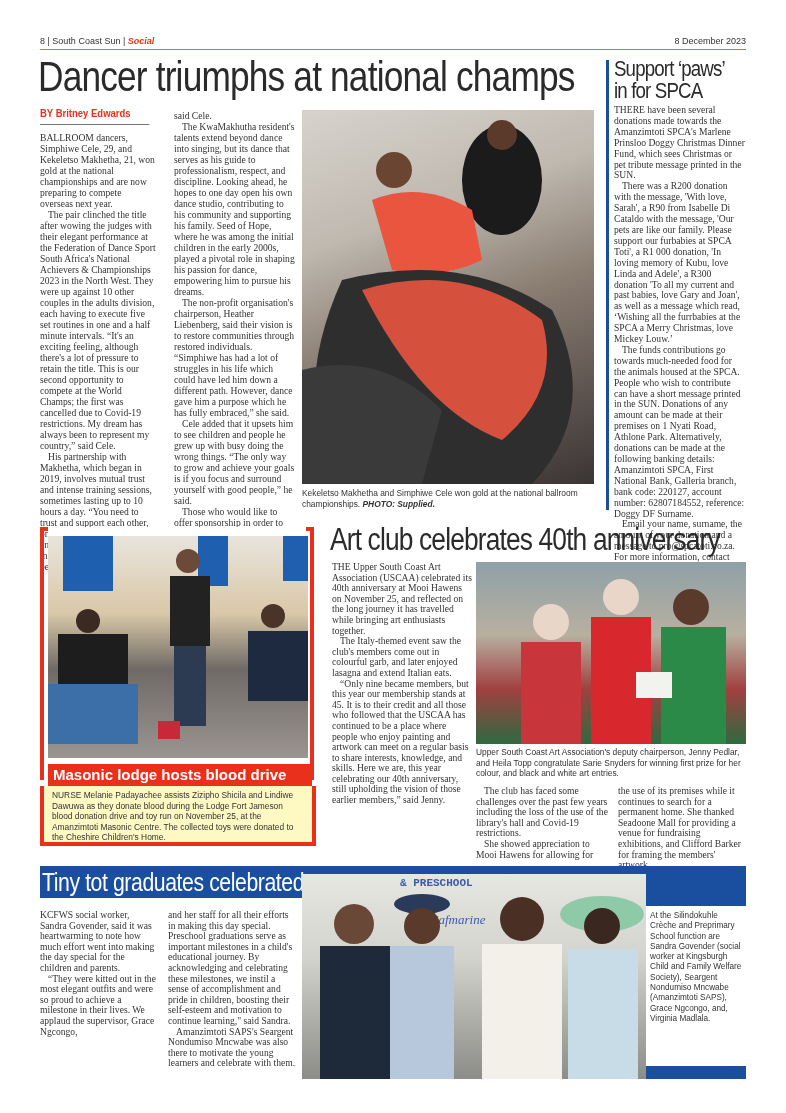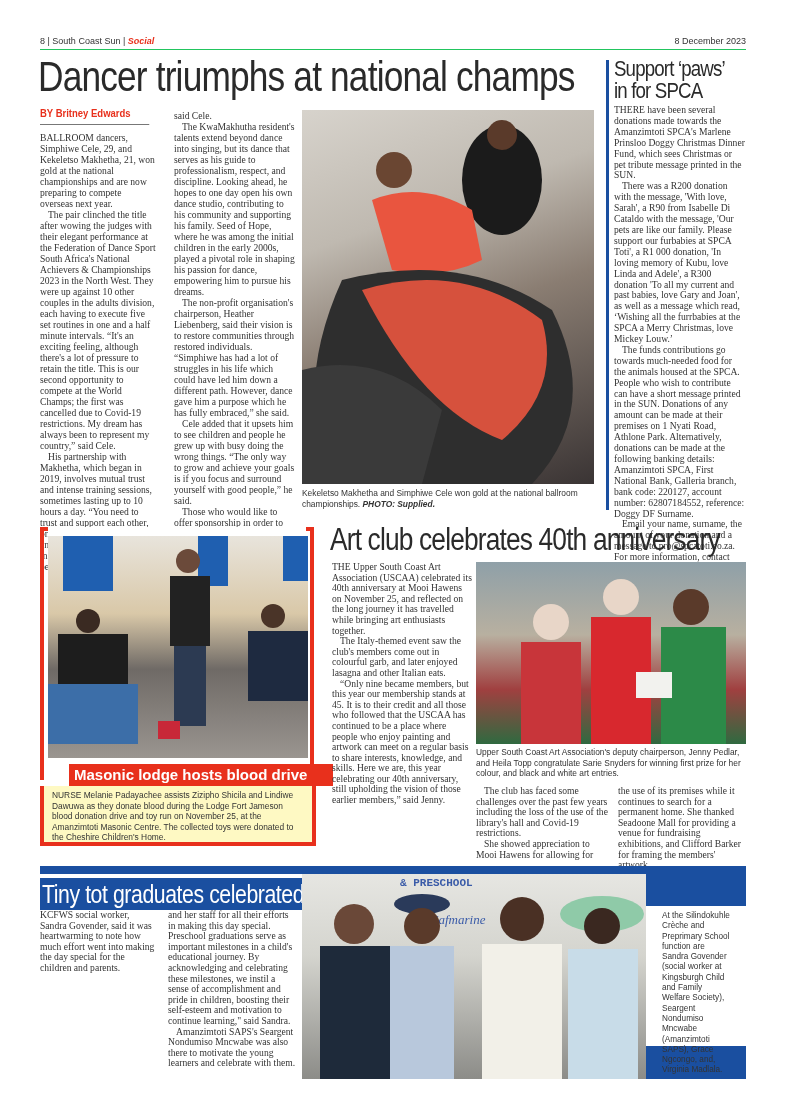--- a/index.html
+++ b/index.html
@@ -14,28 +14,28 @@
   .col { font-size: 9.6px; line-height: 11px; color: #333; text-align: left; }
   .col p { text-indent: 8px; }
   .col p:first-child { text-indent: 0; }
   .photo { background: #888; overflow: hidden; }
   .caption { font-family: "Liberation Sans", sans-serif; font-size: 8.4px; line-height: 10.5px; color: #333; }
   .caption i { font-weight: bold; }
   .spca-bar { left: 606px; top: 60px; width: 3px; height: 450px; background: #1a4fa0; }
   .h-spca { left: 614px; top: 58px; font-size: 22px; line-height: 22px; transform: scaleX(0.85); }
   .red-frame { left: 40px; top: 527px; width: 274px; height: 253px; border: 4px solid #e8301c; border-bottom: none; }
   .red-frame-inner { position: absolute; left: 4px; top: -4px; right: 4px; height: 256px; background: #fff; }
-  .masonic-title { left: 48px; top: 764px; width: 264px; height: 22px; background: #e8301c; color: #fff; font-family: "Liberation Sans", sans-serif; font-weight: bold; font-size: 15px; line-height: 22px; padding-left: 5px; margin-left: 21px; }
+  .masonic-title { left: 48px; top: 764px; width: 264px; height: 22px; background: #e8301c; color: #fff; font-family: "Liberation Sans", sans-serif; font-weight: bold; font-size: 15px; line-height: 22px; padding-left: 5px; }
   .masonic-box { left: 40px; top: 786px; width: 276px; height: 60px; border: 4px solid #e8301c; border-top: none; background: #fef9c3; padding: 4px 8px; }
   .h-art { left: 330px; top: 522px; font-size: 31px; transform: scaleX(0.85); white-space: nowrap; }
   .tiny-band { left: 40px; top: 866px; width: 706px; height: 8px; background: #1a4fa0; }
-  .h-tiny { left: 40px; top: 866px; width: 262px; height: 32px; background: #1a4fa0; color: #fff; padding-left: 2px; margin-top: 12px; }
+  .h-tiny { left: 40px; top: 866px; width: 262px; height: 32px; background: #1a4fa0; color: #fff; padding-left: 2px; }
   .h-tiny span { display: inline-block; font-size: 25px; line-height: 32px; transform: scaleX(0.85); transform-origin: left; white-space: nowrap; font-family: "Liberation Sans", sans-serif; letter-spacing: -0.5px; }
   .tiny-right { left: 646px; top: 866px; width: 100px; height: 213px; background: #1a4fa0; }
-  .tiny-right-inner { position: absolute; left: 0; top: 40px; width: 100px; height: 140px; background: #fff; padding: 5px 16px; font-family: "Liberation Sans", sans-serif; font-size: 8.2px; line-height: 10.3px; color: #333; }
+  .tiny-right-inner { position: absolute; left: 0; top: 40px; width: 100px; height: 160px; background: #fff; padding: 5px 4px; font-family: "Liberation Sans", sans-serif; font-size: 8.2px; line-height: 10.3px; color: #333; }
 </style>
 </head>
 <body>
 
 <div class="abs folio">
   <span>8</span> |
   <span>South Coast Sun</span> |
   <span class="section">Social</span>
   <span class="date">8 December 2023</span>
 </div>
@@ -105,21 +105,21 @@
   </svg>
 </div>
 <div class="abs masonic-title">Masonic lodge hosts blood drive</div>
 <div class="abs masonic-box caption">
   <span>NURSE Melanie Padayachee assists Zizipho Shicila and Lindiwe Dawuwa as they donate blood during the Lodge Fort Jameson blood donation drive and toy run on November 25, at the Amanzimtoti Masonic Centre. The collected toys were donated to the Cheshire Children's Home.</span>
 </div>
 
 <h2 class="abs headline h-art">Art club celebrates 40th anniversary</h2>
 <div class="abs col" style="left:332px; top:562px; width:140px; line-height:10.6px;">
   <p>THE Upper South Coast Art Association (USCAA) celebrated its 40th anniversary at Mooi Hawens on November 25, and reflected on the long journey it has travelled while bringing art enthusiasts together.</p>
-  <p>The Italy-themed event saw the club's members come out in colourful garb, and later enjoyed lasagna and other Italian eats.</p>
+  <p>The Italy-themed event saw the club's members come out in colourful garb, and later enjoyed lasagna and extend Italian eats.</p>
   <p>“Only nine became members, but this year our membership stands at 45. It is to their credit and all those who followed that the USCAA has continued to be a place where people who enjoy painting and artwork can meet on a regular basis to share interests, knowledge, and skills. Here we are, this year celebrating our 40th anniversary, still upholding the vision of those earlier members,” said Jenny.</p>
 </div>
 <div class="abs photo" style="left:476px; top:562px; width:270px; height:182px; background: linear-gradient(180deg,#8fa0a8 0%, #b8b0a0 40%, #a04040 70%, #2f6a40 100%);">
   <svg width="270" height="182" viewBox="0 0 270 182">
     <circle cx="75" cy="60" r="18" fill="#e8d6c8"></circle>
     <rect x="45" y="80" width="60" height="102" fill="#c8353a"></rect>
     <circle cx="145" cy="35" r="18" fill="#e8d6c8"></circle>
     <rect x="115" y="55" width="60" height="127" fill="#d8282e"></rect>
     <circle cx="215" cy="45" r="18" fill="#5a3a2a"></circle>
     <rect x="185" y="65" width="65" height="117" fill="#2c8a48"></rect>
@@ -134,20 +134,21 @@
 <div class="abs col" style="left:618px; top:786px; width:130px; line-height:10.6px;">
   <p>the use of its premises while it continues to search for a permanent home. She thanked Seadoone Mall for providing a venue for fundraising exhibitions, and Clifford Barker for framing the members' artwork.</p>
 </div>
 
 <div class="abs tiny-band"></div>
 <div class="abs h-tiny">
   <span>Tiny tot graduates celebrated</span>
 </div>
 <div class="abs col" style="left:40px; top:910px; width:118px; line-height:10.6px;">
   <p>KCFWS social worker, Sandra Govender, said it was heartwarming to note how much effort went into making the day special for the children and parents.</p>
+  <p>“They were kitted out in the most elegant outfits and were so proud to achieve a milestone in their lives. We applaud the supervisor, Grace Ngcongo,</p>
 </div>
 <div class="abs col" style="left:168px; top:910px; width:130px; line-height:10.6px;">
   <p style="text-indent:0;">and her staff for all their efforts in making this day special. Preschool graduations serve as important milestones in a child's educational journey. By acknowledging and celebrating these milestones, we instil a sense of accomplishment and pride in children, boosting their self-esteem and motivation to continue learning," said Sandra.</p>
   <p>Amanzimtoti SAPS's Seargent Nondumiso Mncwabe was also there to motivate the young learners and celebrate with them.</p>
 </div>
 <div class="abs photo" style="left:302px; top:874px; width:344px; height:205px; background: linear-gradient(180deg,#e6e6e2 0%, #d4d4ce 40%, #8c8c88 100%);">
   <div style="position:absolute; left:98px; top:3px; font-family:Liberation Mono, monospace; font-weight:bold; font-size:11px; color:#3a5ba8;">&amp; PRESCHOOL</div>
   <div style="position:absolute; left:130px; top:38px; font-family:'Liberation Serif',serif; font-style:italic; font-size:13px; color:#3a5ba8;">Safmarine</div>
   <svg width="344" height="205" viewBox="0 0 344 205" style="position:absolute; left:0; top:0;">
     <circle cx="52" cy="50" r="20" fill="#6a4838"></circle>

